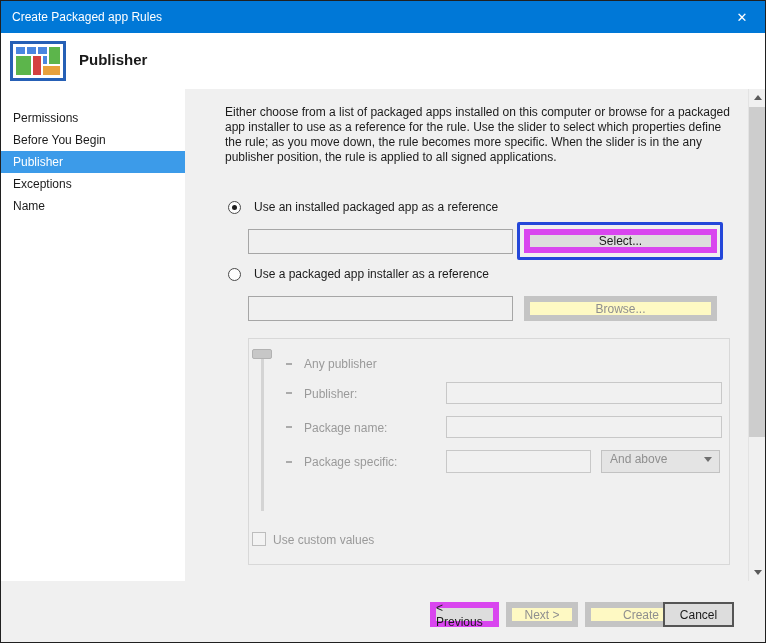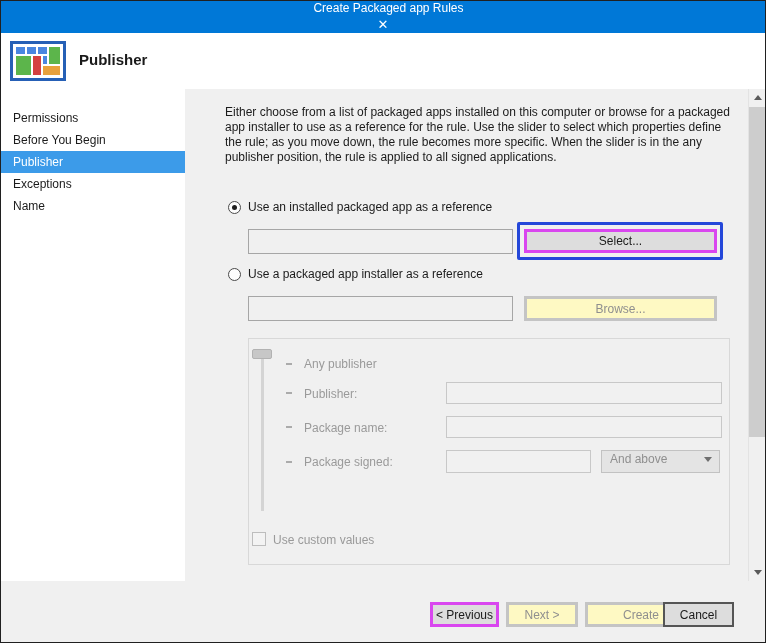--- a/index.html
+++ b/index.html
@@ -4,21 +4,21 @@
 <style>
   * { margin:0; padding:0; box-sizing:border-box; }
   html, body { width:766px; height:643px; background:#ffffff; }
   body { font-family:"Liberation Sans", sans-serif; font-size:12px; color:#1b1b1b; }
 
   .window { position:relative; width:766px; height:643px; background:#F0F0F0;
             border:1px solid #202020; overflow:hidden; }
 
   
   .titlebar { position:absolute; left:0; top:0; right:0; height:32px; background:#0078D7;
-              display:flex; align-items:center;flex-direction:column; }
+              display:flex; align-items:center; }
   .titlebar-title { color:#ffffff; font-size:12px; padding-left:11px; flex:1; }
   .close-btn { width:46px; height:32px; display:flex; align-items:center; justify-content:center;
                color:#ffffff; font-size:13px; cursor:default; }
 
   
   .header { position:absolute; left:0; top:32px; right:0; height:56px; background:#ffffff; }
   .app-icon { position:absolute; left:9px; top:8px; }
   .page-title { position:absolute; left:78px; top:18px; font-size:15px; font-weight:bold; color:#1a1a1a; }
 
   
@@ -29,28 +29,28 @@
 
   
   .content { position:absolute; left:184px; top:88px; width:563px; height:492px; background:#F0F0F0; }
 
   .desc { position:absolute; left:224px; top:104px; width:508px; line-height:15px; color:#1b1b1b; }
 
   .radio-row { position:absolute; display:flex; align-items:center; }
   .radio { width:13px; height:13px; border-radius:50%; border:1px solid #4a4a4a; background:#fdfdfd;
            display:inline-flex; align-items:center; justify-content:center; flex:0 0 auto; }
   .radio .dot { width:5px; height:5px; border-radius:50%; background:#1e1e1e; }
-  .radio-label { margin-left:7px; }
+  .radio-label { margin-left:13px; }
 
   .textfield { position:absolute; background:#F0F0F0; border:1px solid #A6A6A6; padding:0 5px;
                font-family:"Liberation Sans", sans-serif; font-size:12px; color:#1b1b1b; }
   .textfield.dim { border-color:#C8C8C8; background:#F1F1F1; }
 
   .btn { position:absolute; display:flex; align-items:center; justify-content:center;
-         background:#DDDDDD; border:3px solid #d946ef; font-size:12px; color:#1b1b1b; cursor:default; }
+         background:#DDDDDD; border:6px solid #d946ef; font-size:12px; color:#1b1b1b; cursor:default; }
   .btn.disabled { background:#fef9c3; border-color:#C4C4C4; color:#8F8F8F; }
   .btn.default-focus { border:2px solid #555555; }
 
   .annotation { position:absolute; left:516px; top:221px; width:206px; height:38px;
                 border:3px solid #2447D9; border-radius:2px; pointer-events:none; }
 
   .groupbox { position:absolute; left:247px; top:337px; width:482px; height:227px;
               border:1px solid #D8D8D8; }
 
   .slider-track { position:absolute; left:260px; top:352px; width:3px; height:158px; background:#D4D4D4; }
@@ -156,21 +156,21 @@
   <div class="tick" style="top:460px;"></div>
 
   <span class="gray-label" style="left:303px; top:356px;">Any publisher</span>
 
   <span class="gray-label" style="left:303px; top:386px;">Publisher:</span>
   <input class="textfield dim" style="left: 445px; top: 381px; width: 276px; height: 22px;" value="">
 
   <span class="gray-label" style="left:303px; top:420px;">Package name:</span>
   <input class="textfield dim" style="left: 445px; top: 415px; width: 276px; height: 22px;" value="">
 
-  <span class="gray-label" style="left:303px; top:454px;">Package signed:</span>
+  <span class="gray-label" style="left:303px; top:454px;">Package specific:</span>
   <input class="textfield dim" style="left: 445px; top: 449px; width: 145px; height: 23px;" value="">
 
   <div class="combo" style="left:600px; top:449px; width:119px; height:23px;">
     <span>And above</span>
     <span class="chev"></span>
   </div>
 
   <div class="checkbox"></div>
   <span class="gray-label" style="left:272px; top:532px;">Use custom values</span>
 

